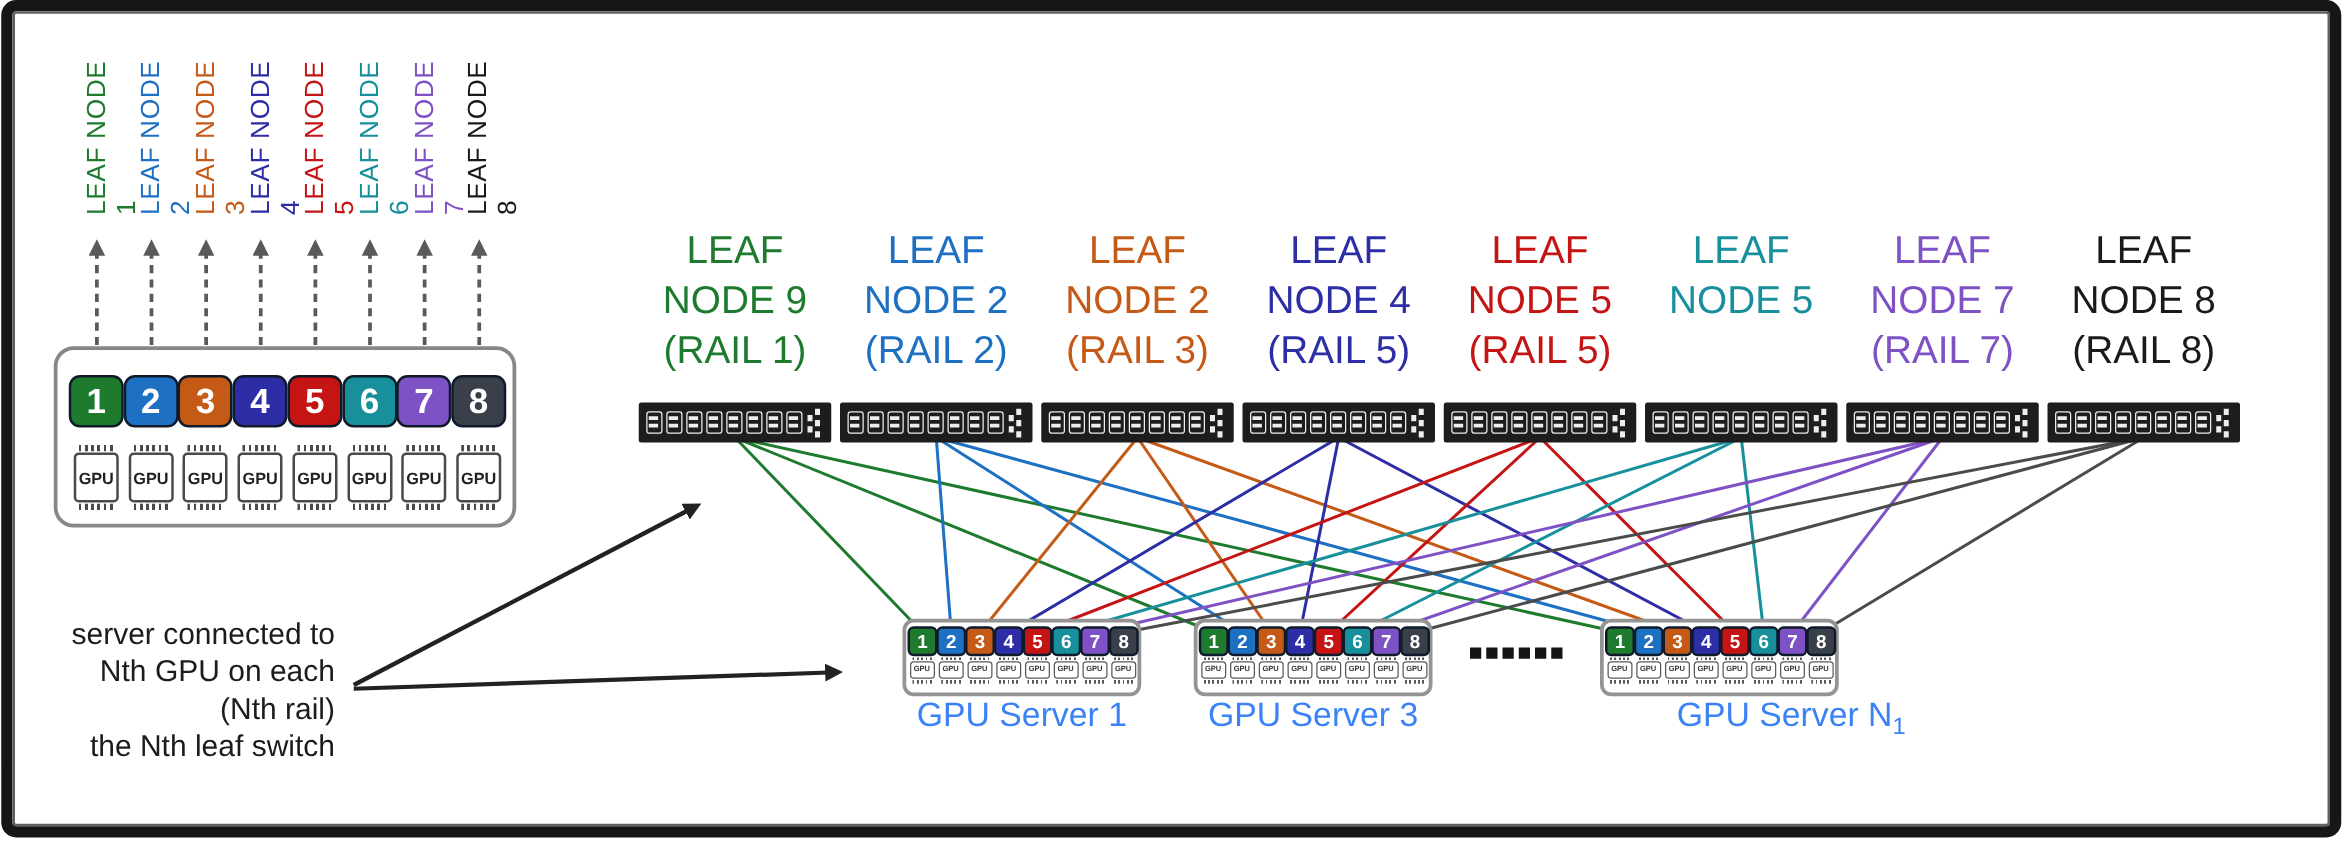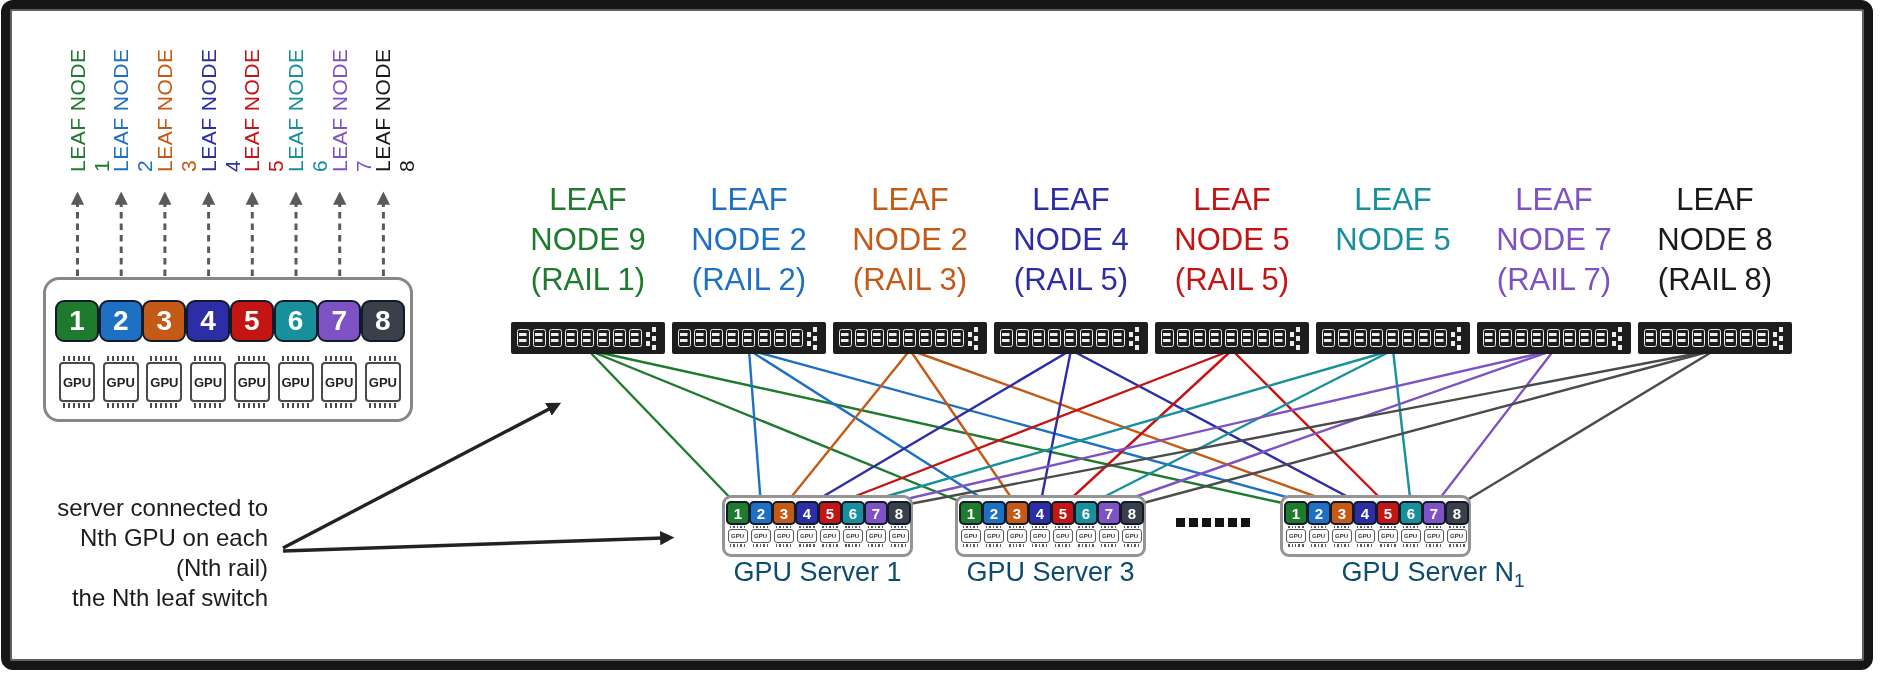--- a/index.html
+++ b/index.html
@@ -39,21 +39,21 @@
   
   .sbox{position:absolute;top:495px;width:191px;height:62px;border:3px solid #949494;border-radius:9px;
         background:#fff;box-sizing:border-box;}
   .msq{position:absolute;top:3px;width:20px;height:20px;border:2px solid #0f1a2b;border-radius:5px;
        color:#fff;font-weight:bold;font-size:15px;display:flex;align-items:center;justify-content:center;}
   .mchip{position:absolute;top:31px;width:18px;height:12px;border:1.5px solid #5a5a5a;border-radius:3px;
          background:#fff;color:#333;font-size:6px;font-weight:bold;display:flex;align-items:center;justify-content:center;}
   .mchip::before,.mchip::after{content:"";position:absolute;left:1px;right:1px;height:2.5px;
          background:repeating-linear-gradient(90deg,#5a5a5a 0 1.5px,transparent 1.5px 3.5px);}
   .mchip::before{top:-4.5px;} .mchip::after{bottom:-4.5px;}
-  .slabel{position:absolute;top:557px;width:260px;text-align:center;font-size:27px;color:#0c4a6e;}
+  .slabel{position:absolute;top:557px;width:260px;text-align:center;font-size:27px;color:#3b82f6;}
   .slabel sub{font-size:19px;}
   .dot{position:absolute;top:518px;width:9px;height:9px;background:#141414;}
 </style>
 </head>
 <body>
 
 <div class="canvas">
 
   <svg class="wires" width="1880" height="673">
     <defs>

